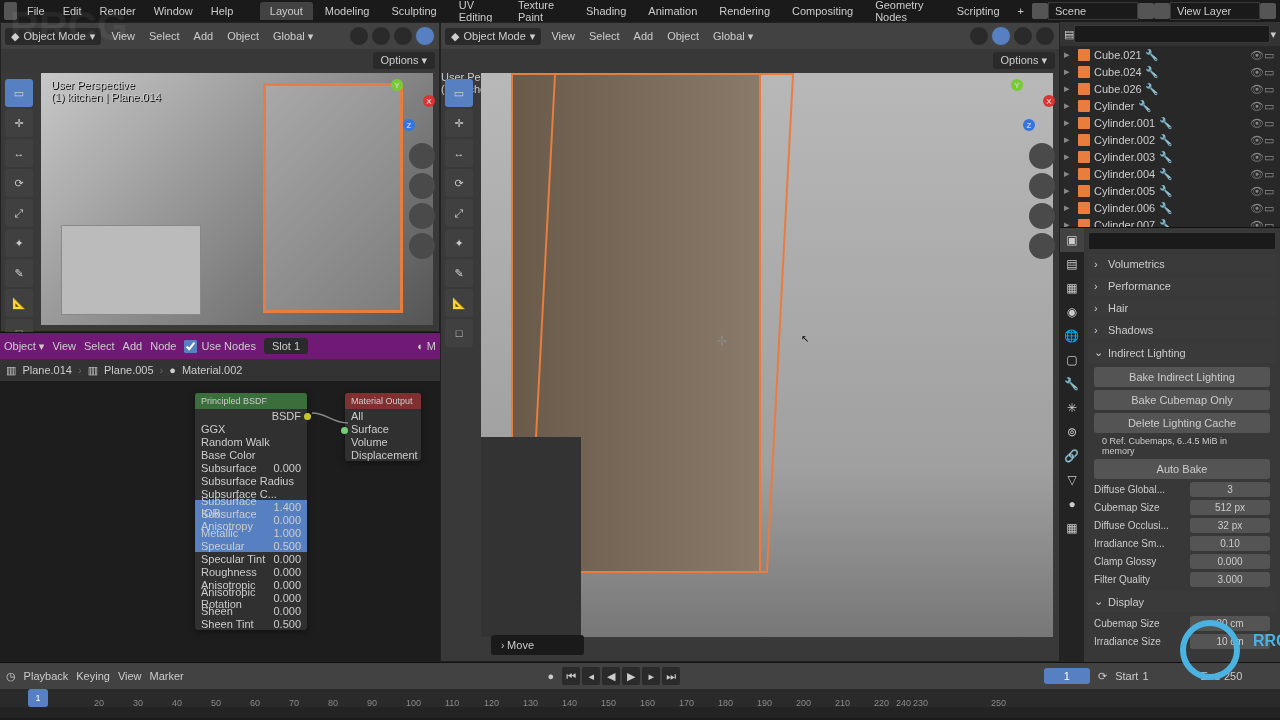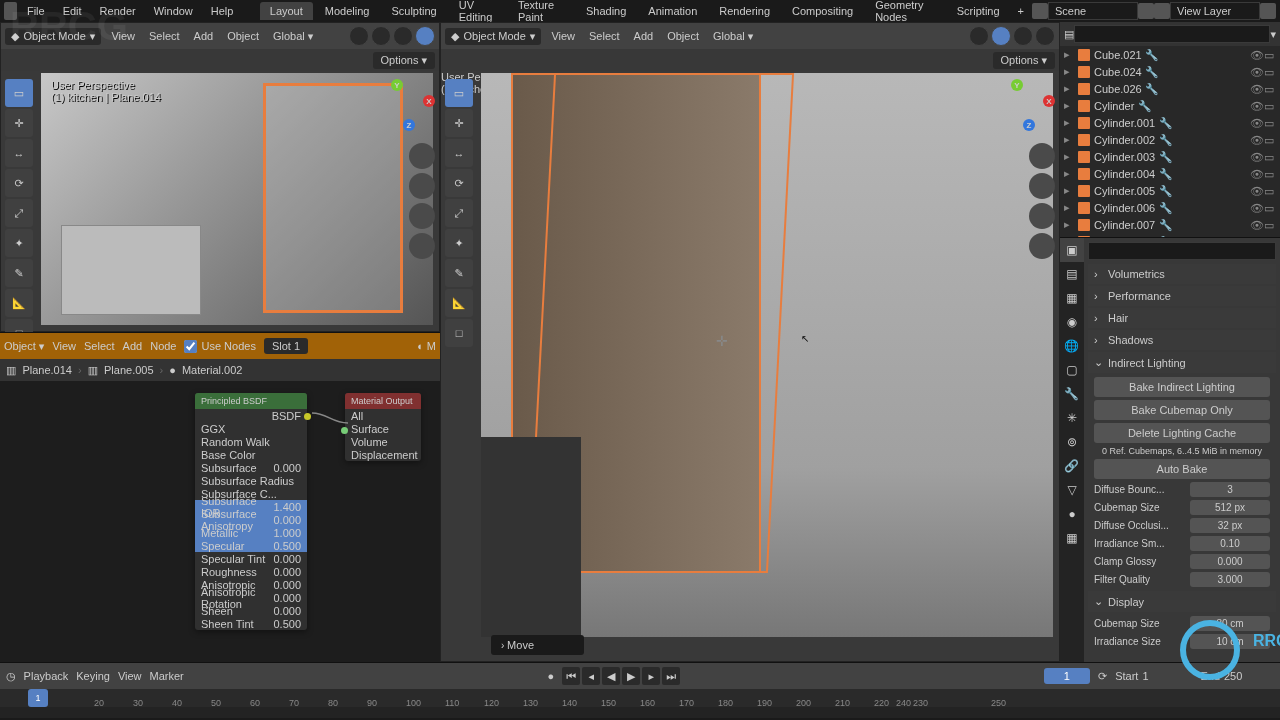--- a/index.html
+++ b/index.html
@@ -31,21 +31,21 @@
 .vp-gizmos .gbtn{width:26px;height:26px;background:#4a4a4a;border-radius:13px}
 .vp-nav{position:absolute;right:4px;top:56px}
 .axis-gizmo{width:52px;height:52px;position:relative}
 .axis-gizmo .axis{position:absolute;width:12px;height:12px;border-radius:6px;font-size:8px;display:flex;align-items:center;justify-content:center;font-weight:bold}
 .vp1{height:310px}
 .vp1 .canvas{position:absolute;left:40px;top:50px;right:6px;bottom:6px;background:linear-gradient(180deg,#aaa 0%,#888 50%,#666 100%);overflow:hidden}
 .vp1 .info{position:absolute;left:50px;top:56px;font-size:10px;text-shadow:1px 1px 0 #000}
 .vp2{flex:1;margin-left:0}
 .vp2 .canvas{position:absolute;left:40px;top:50px;right:6px;bottom:24px;background:linear-gradient(180deg,#b8b8b8 0%,#a0a0a0 70%,#777 100%);overflow:hidden}
 .node-editor{flex:1;background:#1d1d1d;position:relative;border-top:1px solid #111}
-.ne-header{height:14px;background:#a16207;display:flex;align-items:center;padding:13px 4px;gap:8px}
+.ne-header{height:14px;background:#701a75;display:flex;align-items:center;padding:13px 4px;gap:8px}
 .ne-header .check{display:flex;align-items:center;gap:4px}
 .ne-header input[type=checkbox]{accent-color:#5680c2}
 .ne-header .slot{background:#2a2a2a;padding:2px 8px;border-radius:3px}
 .breadcrumb{height:22px;background:#333;display:flex;align-items:center;padding:0 6px;gap:6px;font-size:10px}
 .breadcrumb .sep{color:#666}
 .node{position:absolute;background:#303030;border-radius:3px;box-shadow:0 2px 6px rgba(0,0,0,.4);font-size:9px}
 .node .nhead{padding:3px 6px;border-radius:3px 3px 0 0;font-size:9px}
 .node .nrow{padding:1px 6px;display:flex;justify-content:space-between;align-items:center;height:13px}
 .node .nrow.sel{background:#5680c2;color:#fff}
 .node .socket{width:7px;height:7px;border-radius:4px;background:#c7c729;position:absolute}
@@ -542,25 +542,25 @@
           </div>
         <div class="panel">
           <div class="phead">
               <span class="arr">⌄</span>
               <span>Indirect Lighting</span>
             </div>
           <div class="pbody">
             <div class="pbtn">Bake Indirect Lighting</div>
             <div class="pbtn">Bake Cubemap Only</div>
             <div class="pbtn">Delete Lighting Cache</div>
-            <div style="font-size:9px;text-align:center;margin:3px 0">0 Ref. Cubemaps, 6..4.5 MiB in memory</div>
+            <div style="font-size:9px;margin:3px 8px">0 Ref. Cubemaps, 6..4.5 MiB in memory</div>
             <div class="pbtn">Auto Bake</div>
             <div id="indirect-rows">
                 <div class="prow">
-                  <span class="plabel">Diffuse Bounc...</span>
+                  <span class="plabel">Diffuse Global...</span>
                   <span class="pval">3</span>
                 </div>
                 <div class="prow">
                   <span class="plabel">Cubemap Size</span>
                   <span class="pval">512 px</span>
                 </div>
                 <div class="prow">
                   <span class="plabel">Diffuse Occlusi...</span>
                   <span class="pval">32 px</span>
                 </div>

